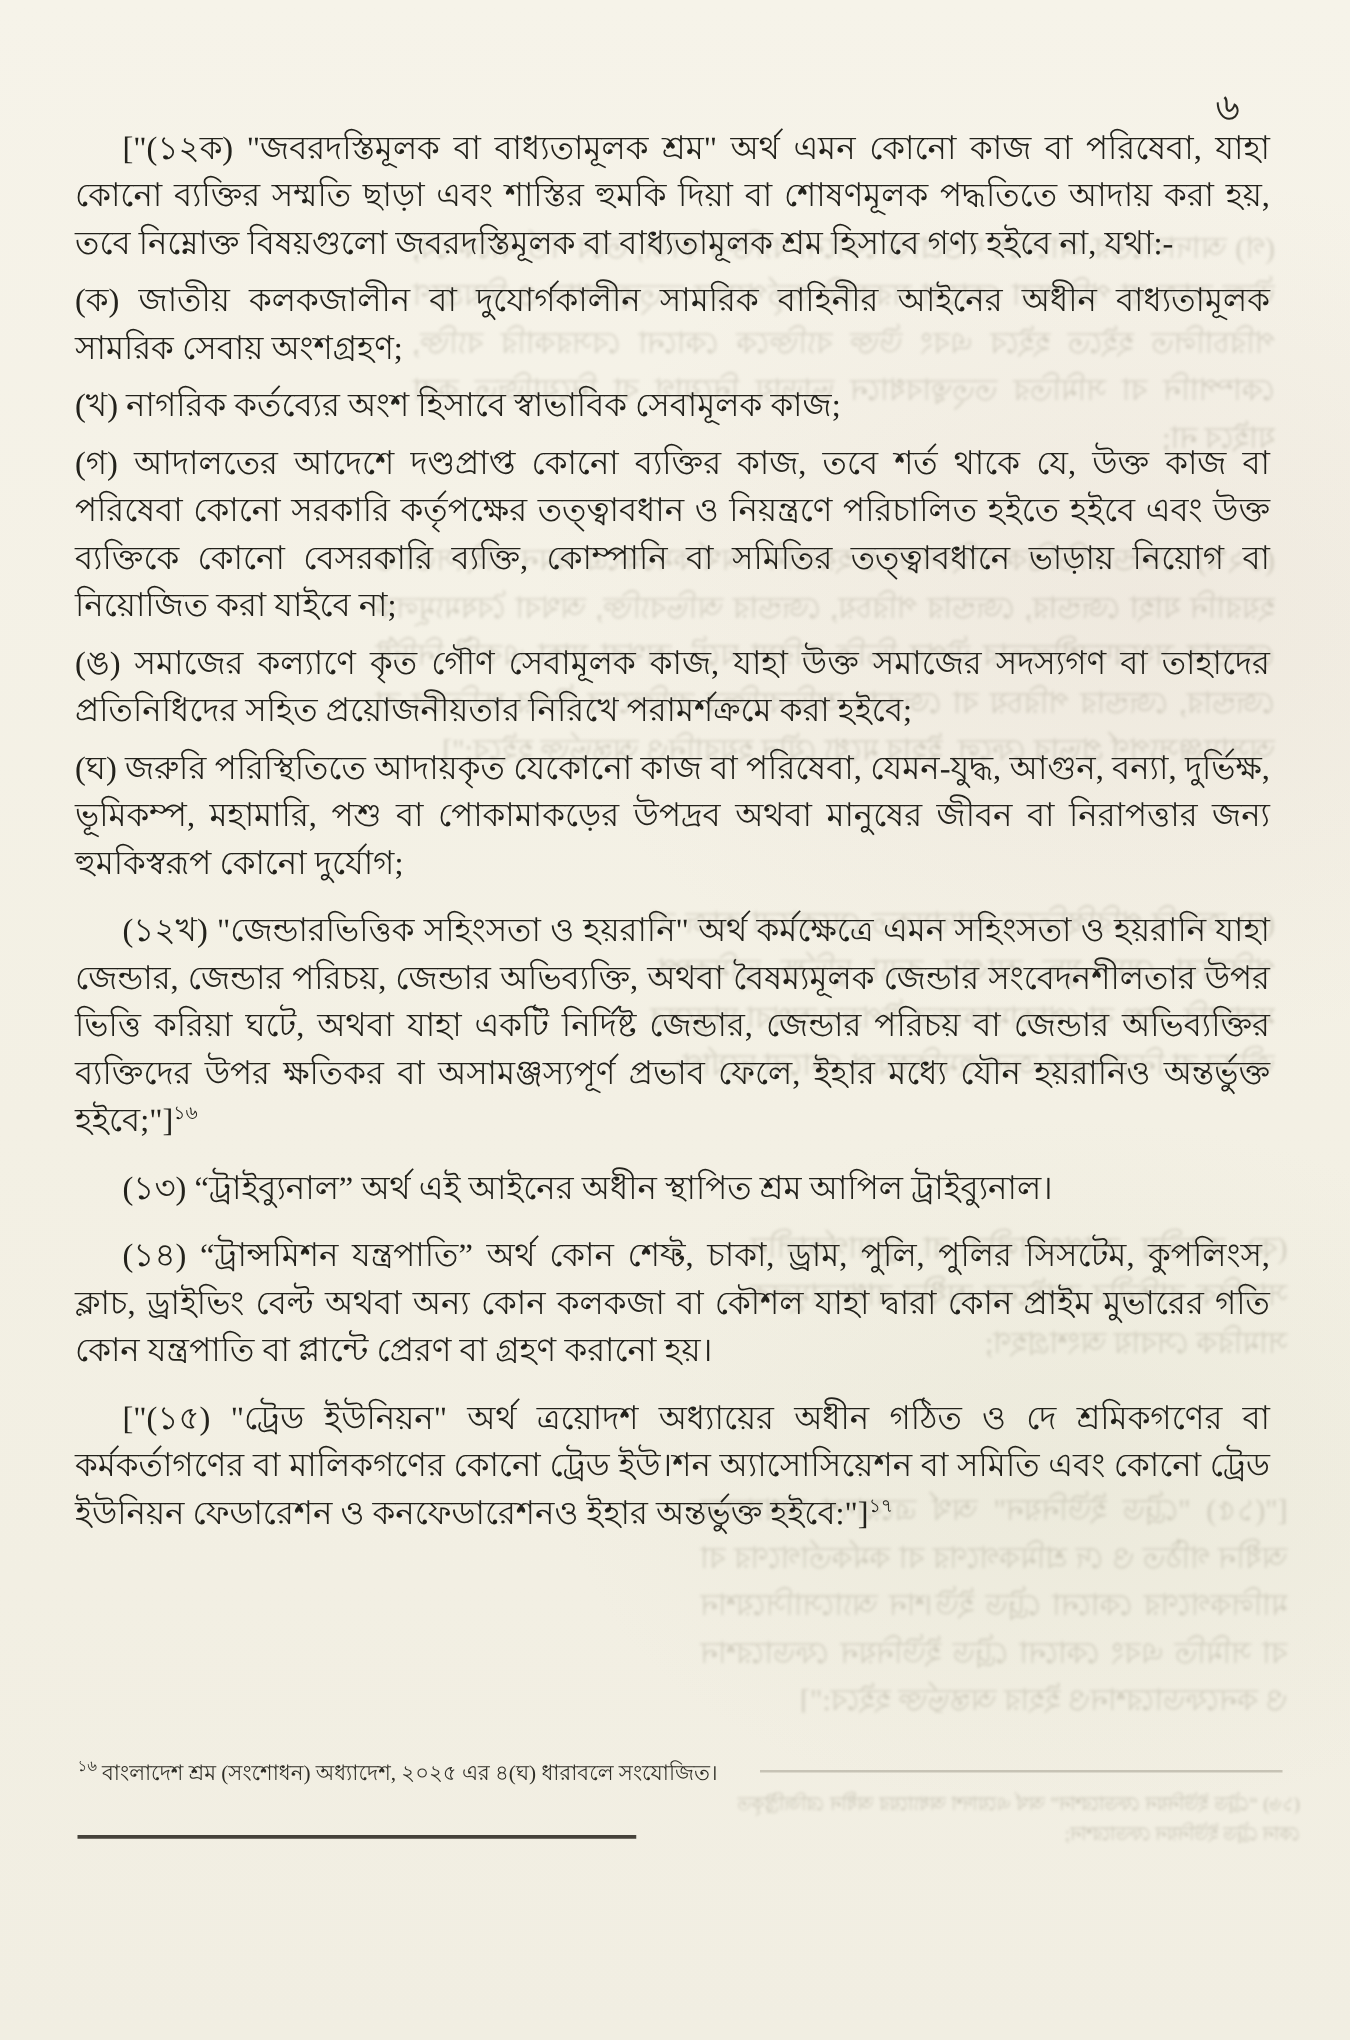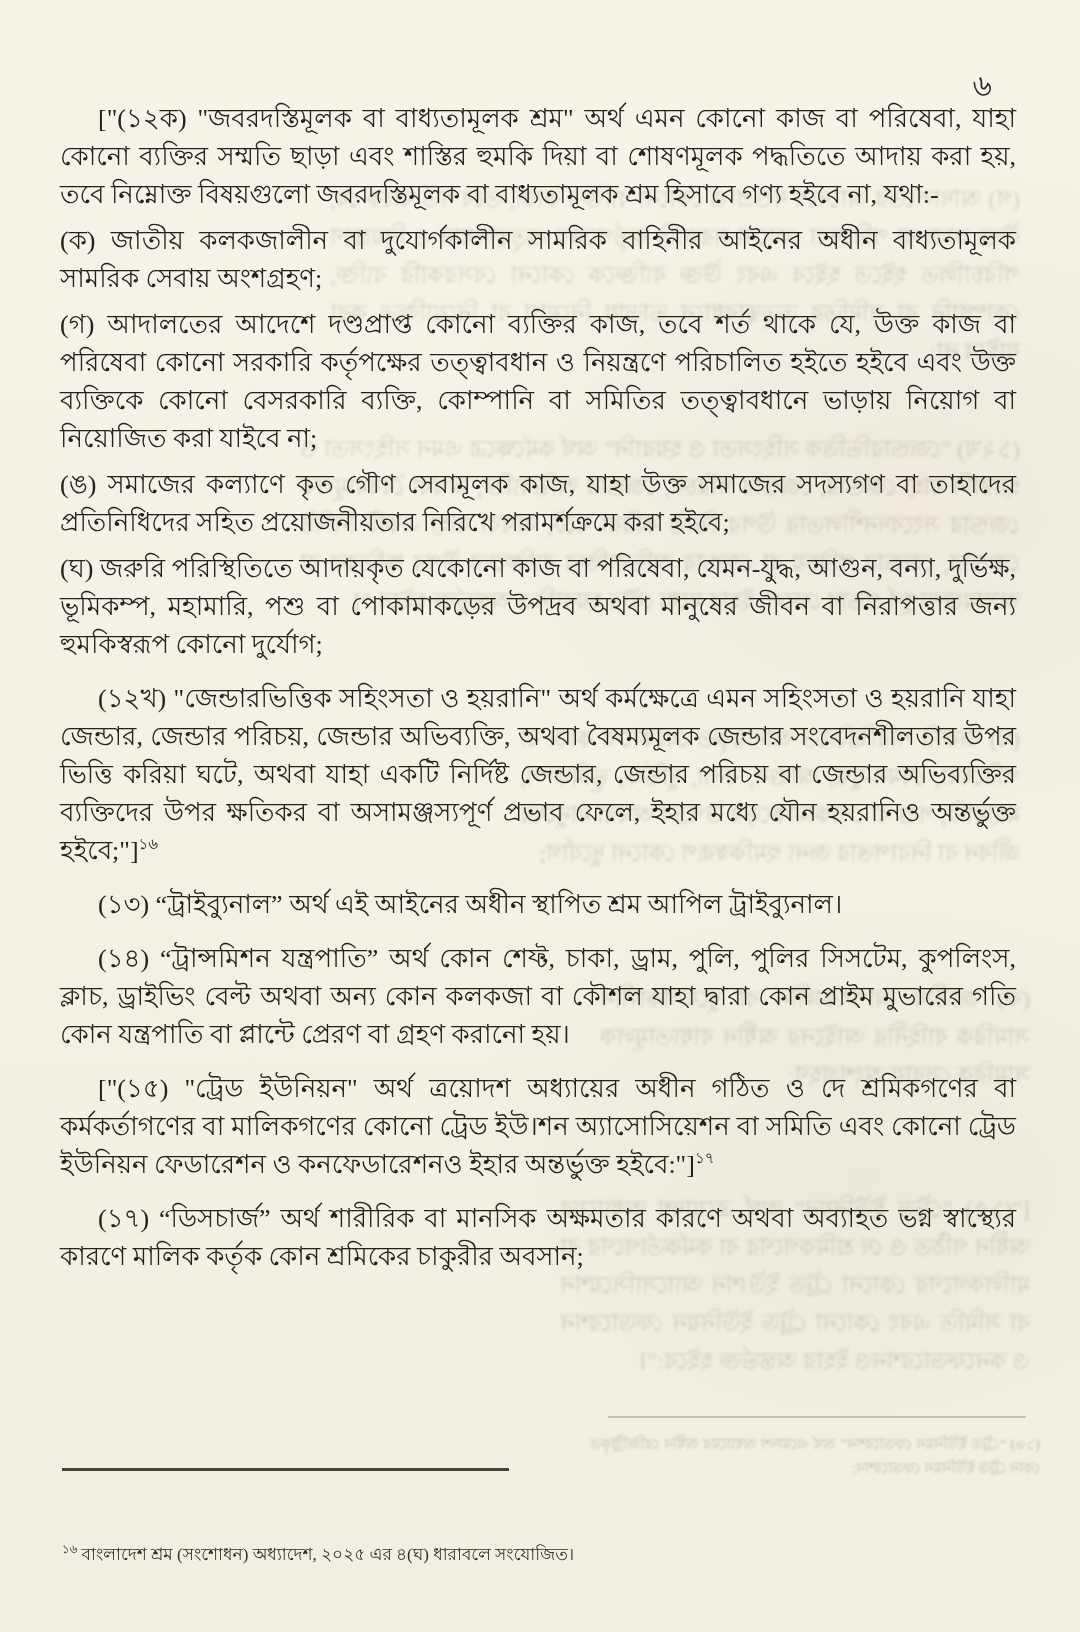--- a/index.html
+++ b/index.html
@@ -52,21 +52,21 @@
   .para.mt{margin-top:16px;}
   .fn-ref{
     font-size:15px;line-height:0;vertical-align:super;color:#23221c;
   }
   
   .footnote-rule{
     position:absolute;left:62px;top:1468px;
     width:447px;height:3px;background:#45423a;
   }
   .footnotes{
-    position:absolute;left:62px;top:1536px;width:620px;
+    position:absolute;left:62px;top:1400px;width:620px;
     font-size:17px;line-height:27px;color:#2e2d26;
   }
   .footnote{margin:0;}
   .footnote .fn-marker{
     font-size:12px;vertical-align:super;margin-right:4px;
   }
 </style>
 </head>
 <body>
 
@@ -80,28 +80,28 @@
     <div class="ghost" style="top:1190px;left:560px;width:470px;height:180px;">["(১৫) "ট্রেড ইউনিয়ন" অর্থ ত্রয়োদশ অধ্যায়ের অধীন গঠিত ও দে শ্রমিকগণের বা কর্মকর্তাগণের বা মালিকগণের কোনো ট্রেড ইউ।শন অ্যাসোসিয়েশন বা সমিতি এবং কোনো ট্রেড ইউনিয়ন ফেডারেশন ও কনফেডারেশনও ইহার অন্তর্ভুক্ত হইবে:"]</div>
     <div class="ghost-rule" style="top:1416px;left:608px;width:418px;"></div>
     <div class="ghost small" style="top:1432px;left:590px;width:450px;height:200px;">(১৬) “ট্রেড ইউনিয়ন ফেডারেশন” অর্থ এয়োদশ অধ্যায়ের অধীন রেজিস্ট্রিকৃত কোন ট্রেড ইউনিয়ন ফেডারেশন;</div>
   </div>
 
   <div class="page-number">৬</div>
 
   <div class="body-text">
     <p class="para indent"><span>["(১২ক) "জবরদস্তিমূলক বা বাধ্যতামূলক শ্রম" অর্থ এমন কোনো কাজ বা পরিষেবা, যাহা কোনো ব্যক্তির সম্মতি ছাড়া এবং শাস্তির হুমকি দিয়া বা শোষণমূলক পদ্ধতিতে আদায় করা হয়, তবে নিম্নোক্ত বিষয়গুলো জবরদস্তিমূলক বা বাধ্যতামূলক শ্রম হিসাবে গণ্য হইবে না, যথা:-</span></p>
     <p class="para"><span>(ক) জাতীয় কলকজালীন বা দুযোর্গকালীন সামরিক বাহিনীর আইনের অধীন বাধ্যতামূলক সামরিক সেবায় অংশগ্রহণ;</span></p>
+    <p class="para"><span>(খ) নাগরিক কর্তব্যের অংশ হিসাবে স্বাভাবিক সেবামূলক কাজ;</span></p>
     <p class="para"><span>(গ) আদালতের আদেশে দণ্ডপ্রাপ্ত কোনো ব্যক্তির কাজ, তবে শর্ত থাকে যে, উক্ত কাজ বা পরিষেবা কোনো সরকারি কর্তৃপক্ষের তত্ত্বাবধান ও নিয়ন্ত্রণে পরিচালিত হইতে হইবে এবং উক্ত ব্যক্তিকে কোনো বেসরকারি ব্যক্তি, কোম্পানি বা সমিতির তত্ত্বাবধানে ভাড়ায় নিয়োগ বা নিয়োজিত করা যাইবে না;</span></p>
     <p class="para"><span>(ঙ) সমাজের কল্যাণে কৃত গৌণ সেবামূলক কাজ, যাহা উক্ত সমাজের সদস্যগণ বা তাহাদের প্রতিনিধিদের সহিত প্রয়োজনীয়তার নিরিখে পরামর্শক্রমে করা হইবে;</span></p>
     <p class="para"><span>(ঘ) জরুরি পরিস্থিতিতে আদায়কৃত যেকোনো কাজ বা পরিষেবা, যেমন-যুদ্ধ, আগুন, বন্যা, দুর্ভিক্ষ, ভূমিকম্প, মহামারি, পশু বা পোকামাকড়ের উপদ্রব অথবা মানুষের জীবন বা নিরাপত্তার জন্য হুমকিস্বরূপ কোনো দুর্যোগ;</span></p>
     <p class="para indent mt"><span>(১২খ) "জেন্ডারভিত্তিক সহিংসতা ও হয়রানি" অর্থ কর্মক্ষেত্রে এমন সহিংসতা ও হয়রানি যাহা জেন্ডার, জেন্ডার পরিচয়, জেন্ডার অভিব্যক্তি, অথবা বৈষম্যমূলক জেন্ডার সংবেদনশীলতার উপর ভিত্তি করিয়া ঘটে, অথবা যাহা একটি নির্দিষ্ট জেন্ডার, জেন্ডার পরিচয় বা জেন্ডার অভিব্যক্তির ব্যক্তিদের উপর ক্ষতিকর বা অসামঞ্জস্যপূর্ণ প্রভাব ফেলে, ইহার মধ্যে যৌন হয়রানিও অন্তর্ভুক্ত হইবে;"]</span><sup class="fn-ref">১৬</sup></p>
     <p class="para indent mt"><span>(১৩) “ট্রাইব্যুনাল” অর্থ এই আইনের অধীন স্থাপিত শ্রম আপিল ট্রাইব্যুনাল।</span></p>
     <p class="para indent mt"><span>(১৪) “ট্রান্সমিশন যন্ত্রপাতি” অর্থ কোন শেফ্ট, চাকা, ড্রাম, পুলি, পুলির সিসটেম, কুপলিংস, ক্লাচ, ড্রাইভিং বেল্ট অথবা অন্য কোন কলকজা বা কৌশল যাহা দ্বারা কোন প্রাইম মুভারের গতি কোন যন্ত্রপাতি বা প্লান্টে প্রেরণ বা গ্রহণ করানো হয়।</span></p>
     <p class="para indent mt"><span>["(১৫) "ট্রেড ইউনিয়ন" অর্থ ত্রয়োদশ অধ্যায়ের অধীন গঠিত ও দে শ্রমিকগণের বা কর্মকর্তাগণের বা মালিকগণের কোনো ট্রেড ইউ।শন অ্যাসোসিয়েশন বা সমিতি এবং কোনো ট্রেড ইউনিয়ন ফেডারেশন ও কনফেডারেশনও ইহার অন্তর্ভুক্ত হইবে:"]</span><sup class="fn-ref">১৭</sup></p>
-    <p class="para indent mt"><span>(১৭) “ডিসচার্জ” অর্থ শারীরিক বা মানসিক অক্ষমতার কারণে অথবা অব্যাহত ভগ্ন স্বাস্থ্যের কারণে মালিক কর্তৃক কোন শ্রমিকের চাকুরীর অবসান;</span></p>
   </div>
 
   <div class="footnote-rule"></div>
 
   <div class="footnotes">
     <p class="footnote"><sup class="fn-marker">১৬</sup><span>বাংলাদেশ শ্রম (সংশোধন) অধ্যাদেশ, ২০২৫ এর ৪(ঘ) ধারাবলে সংযোজিত।</span></p>
   </div>
 
 </div>
 

